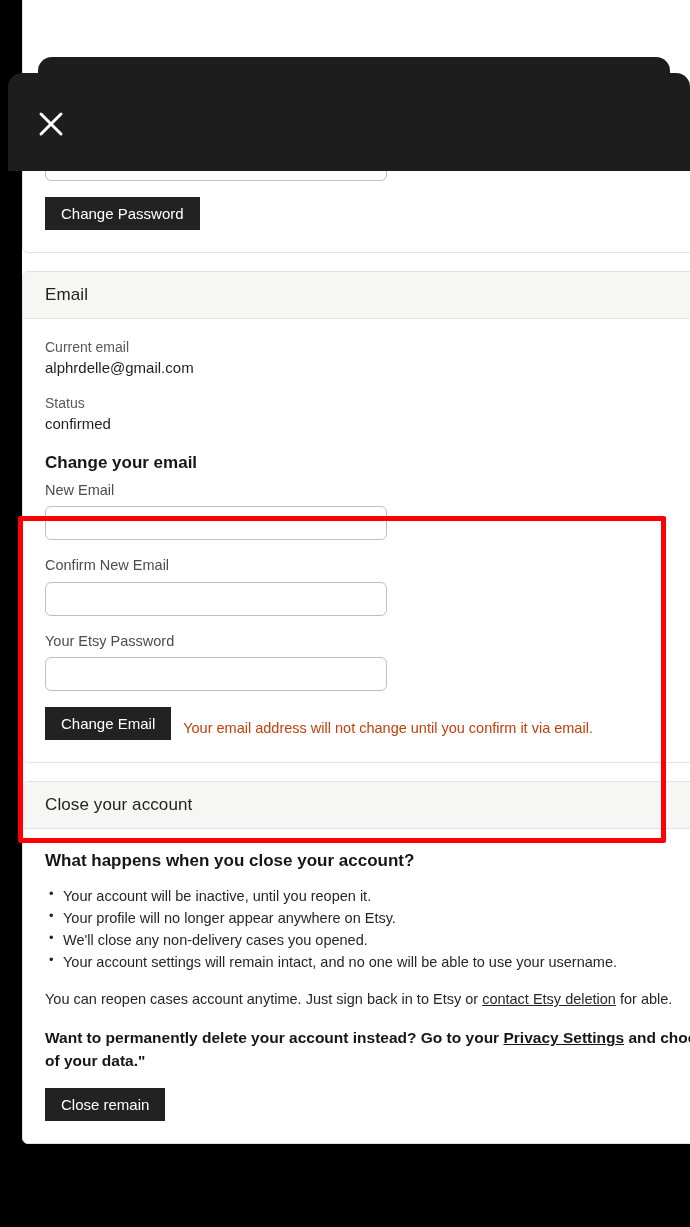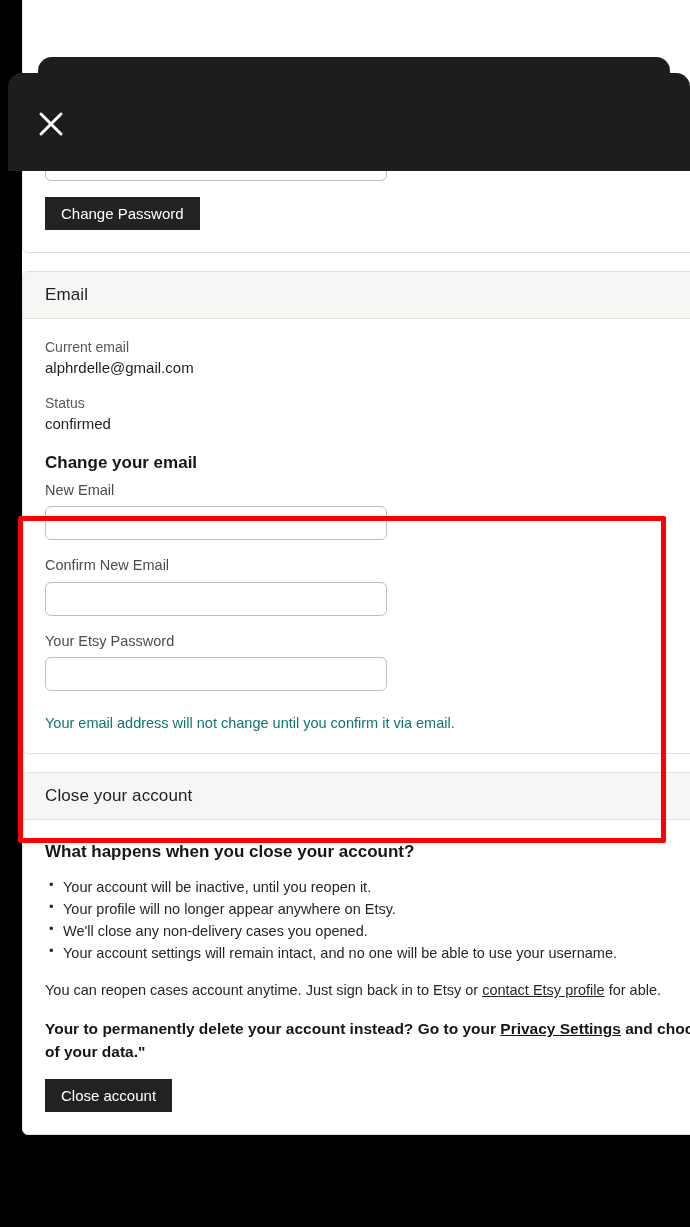--- a/index.html
+++ b/index.html
@@ -104,21 +104,21 @@
 
   .sub-title{
     font-size:17px;
     font-weight:bold;
     color:#161616;
     margin:0 0 8px 0;
   }
 
   .helper{
     font-size:14.5px;
-    color:#0f766e;
+    color:#c2410c;
     white-space:nowrap;
     margin-top:8px;
   }
 
   .btn-row{display:flex;align-items:center;gap:12px;margin-top:8px;}
 
   .q-title{
     font-size:17px;
     font-weight:bold;
     color:#161616;
@@ -233,49 +233,50 @@
         <div class="field-label">New Email</div>
         <div class="input plain"></div>
 
         <div class="field-label">Confirm New Email</div>
         <div class="input plain"></div>
 
         <div class="field-label">Your Etsy Password</div>
         <div class="input plain"></div>
 
         <div class="btn-row">
+          <button class="btn">Change Email</button>
           <span class="helper">Your email address will not change until you confirm it via email.</span>
         </div>
       </div>
     </div>
 
     <div class="card">
       <div class="card-header">Close your account</div>
       <div class="card-body">
 
         <div class="q-title">What happens when you close your account?</div>
 
         <ul class="bullets">
           <li>Your account will be inactive, until you reopen it.</li>
           <li>Your profile will no longer appear anywhere on Etsy.</li>
           <li>We'll close any non-delivery cases you opened.</li>
           <li>Your account settings will remain intact, and no one will be able to use your username.</li>
         </ul>
 
         <div class="para">
-          <span>You can reopen cases account anytime. Just sign back in to Etsy or </span><a class="ilink">contact Etsy profile</a><span> for able.</span>
+          <span>You can reopen cases account anytime. Just sign back in to Etsy or </span><a class="ilink">contact Etsy deletion</a><span> for able.</span>
         </div>
 
         <div class="para-bold">
-          <span class="l1"><span>Your to permanently delete your account instead? Go to your </span><a class="ilink">Privacy Settings</a><span> and choose "Request deletion</span></span>
+          <span class="l1"><span>Want to permanently delete your account instead? Go to your </span><a class="ilink">Privacy Settings</a><span> and choose "Request deletion</span></span>
           <span class="l1">of your data."</span>
         </div>
 
         <div class="btn-row">
-          <button class="btn">Close account</button>
+          <button class="btn">Close remain</button>
         </div>
       </div>
     </div>
 
   </div>
 </div>
 
 <div class="overlay-back"></div>
 <div class="overlay-front"></div>
 <div class="close-btn">

